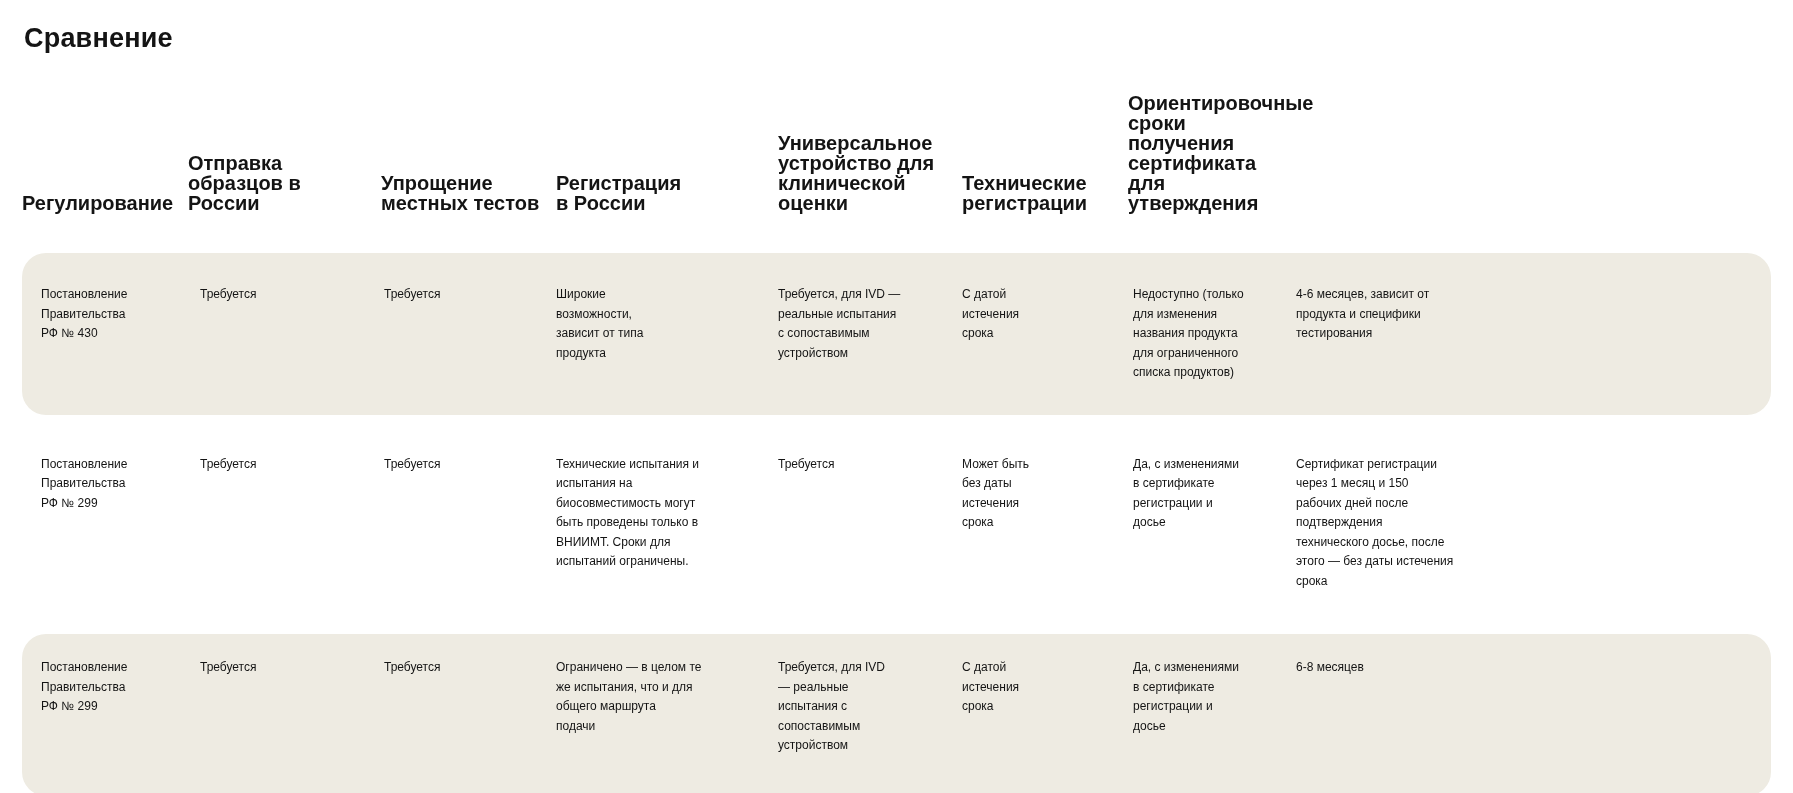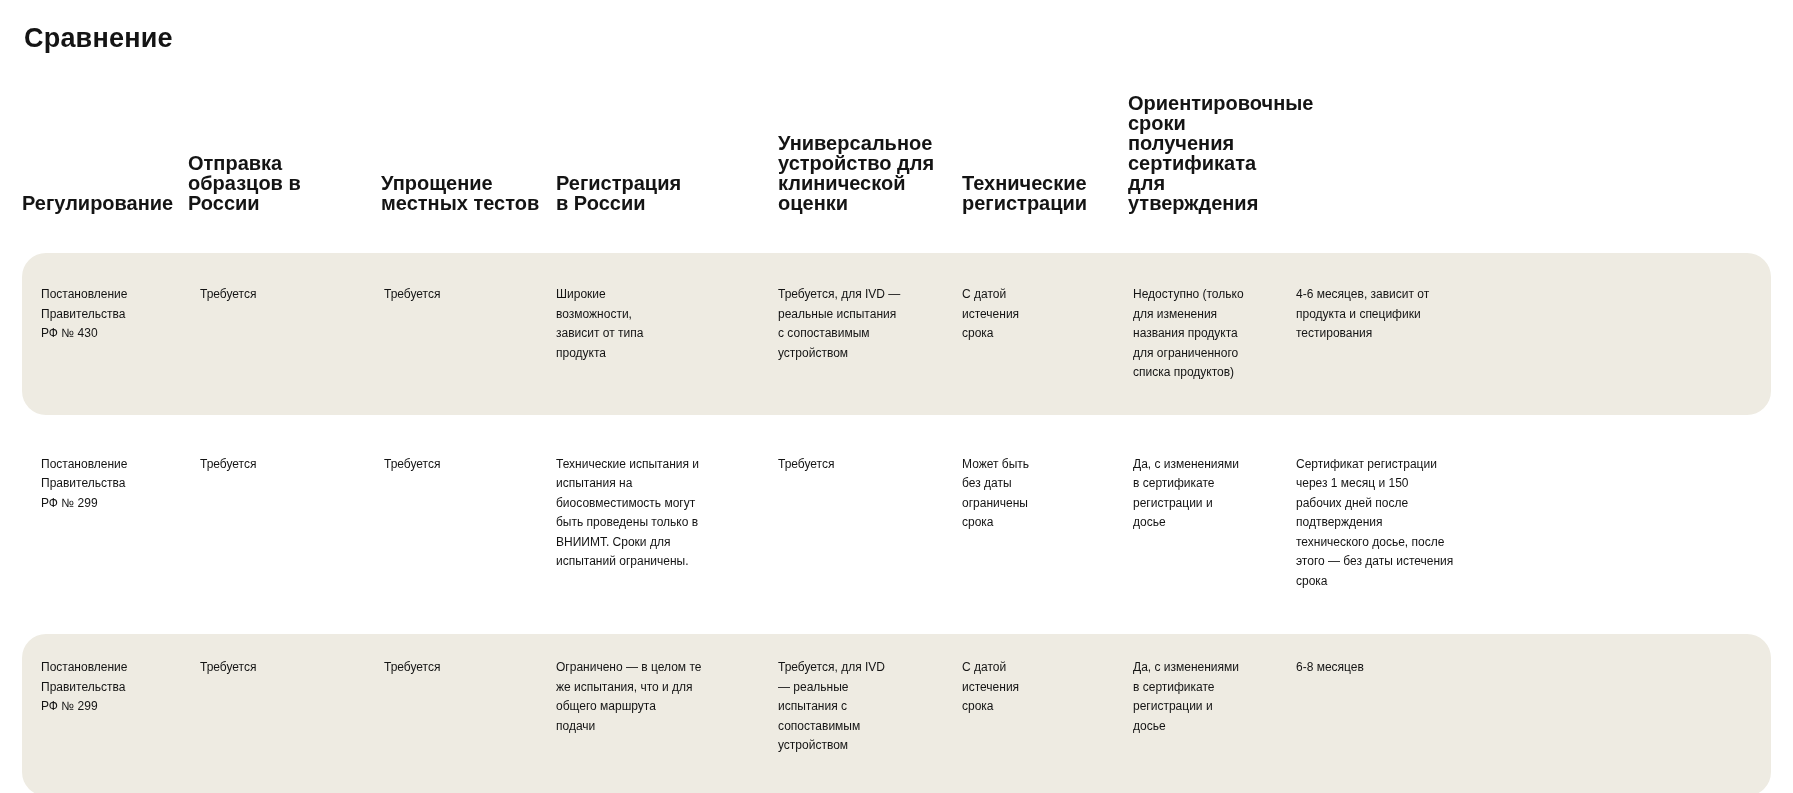--- a/index.html
+++ b/index.html
@@ -128,21 +128,21 @@
       <div class="td">Требуется</div>
       <div class="td">Технические испытания и
 испытания на
 биосовместимость могут
 быть проведены только в
 ВНИИМТ. Сроки для
 испытаний ограничены.</div>
       <div class="td">Требуется</div>
       <div class="td">Может быть
 без даты
-ограничены
+истечения
 срока</div>
       <div class="td">Да, с изменениями
 в сертификате
 регистрации и
 досье</div>
       <div class="td">Сертификат регистрации
 через 1 месяц и 150
 рабочих дней после
 подтверждения
 технического досье, после

